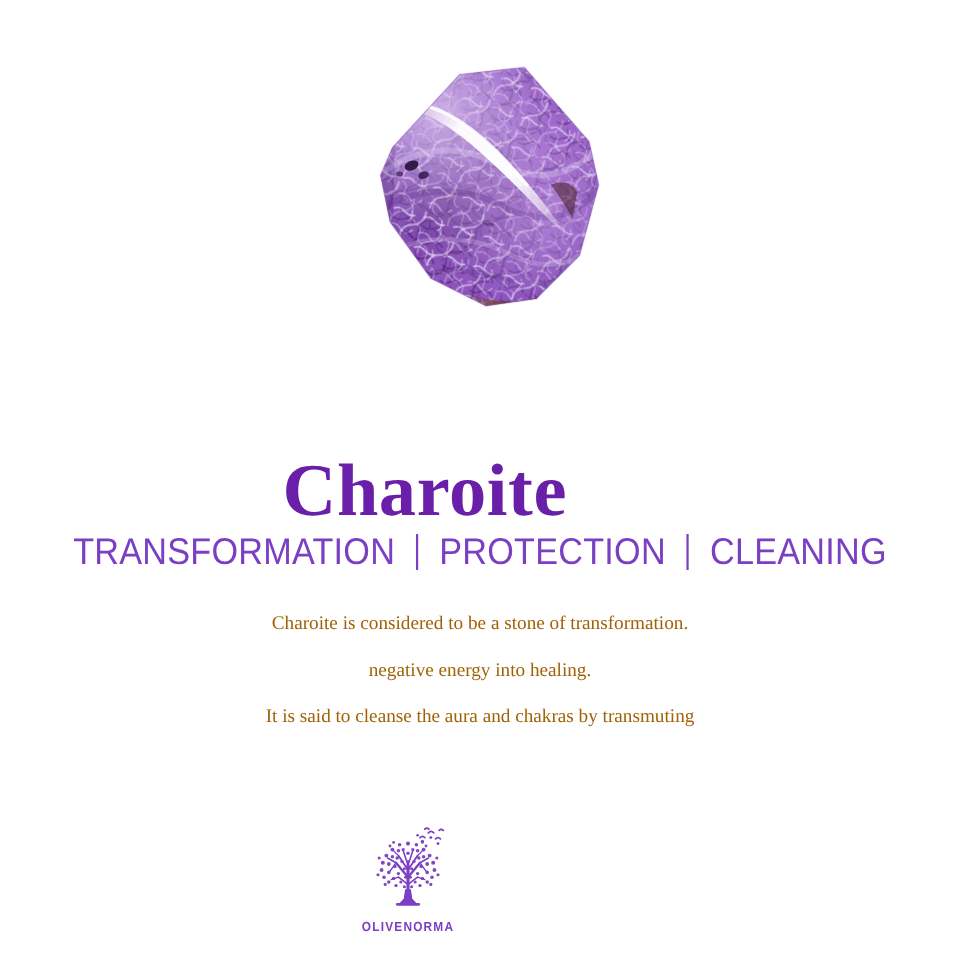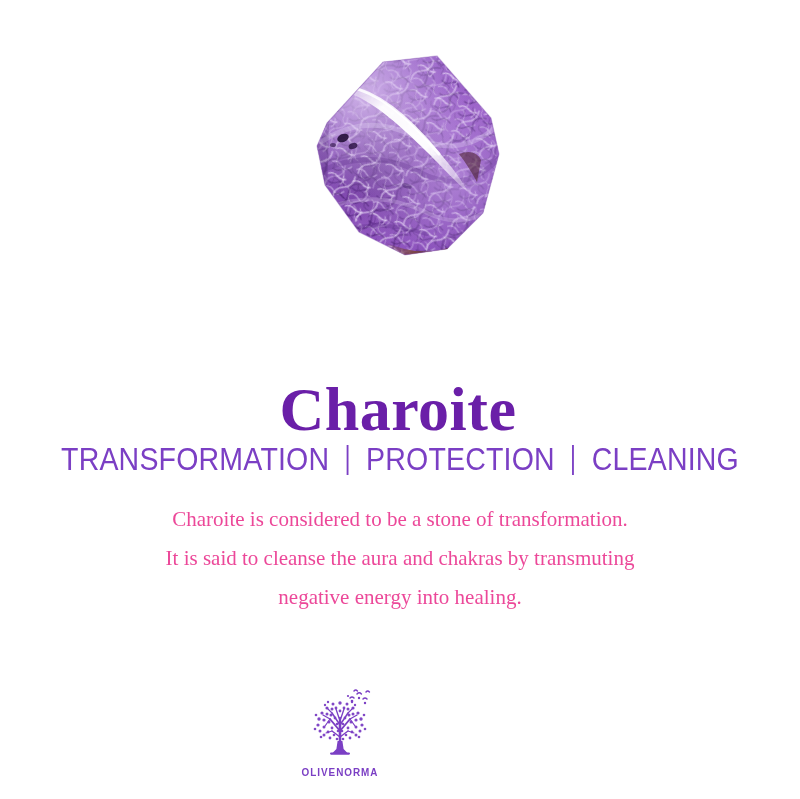--- a/index.html
+++ b/index.html
@@ -39,21 +39,20 @@
     top: 333px;
     width: 708px;
     text-align: center;
     font-family: "Liberation Serif", serif;
     font-weight: bold;
     font-size: 62px;
     line-height: 68px;
     letter-spacing: 0.5px;
     color: #6a1fa8;
     white-space: nowrap;
-    margin-left: 44px;
   }
 
   #keywords {
     position: absolute;
     left: 0;
     top: 441px;
     width: 800px;
     text-align: center;
     font-family: "Liberation Sans", sans-serif;
     font-weight: 400;
@@ -74,23 +73,23 @@
     margin: 0 19px;
   }
 
   #description {
     position: absolute;
     left: 0;
     top: 500px;
     width: 800px;
     text-align: center;
     font-family: "Liberation Serif", serif;
-    font-size: 21px;
+    font-size: 16px;
     line-height: 39px;
-    color: #ec4899;
+    color: #a16207;
   }
   #description .line { display: block; white-space: nowrap; }
 
   
   #logo {
     position: absolute;
     left: 0;
     top: 685px;
     width: 680px;
     text-align: center;
@@ -213,22 +212,22 @@
   </div>
 
   <h1 id="title">Charoite</h1>
 
   <div id="keywords">
     <span class="kw">TRANSFORMATION</span><span class="sep"></span><span class="kw">PROTECTION</span><span class="sep"></span><span class="kw">CLEANING</span>
   </div>
 
   <div id="description">
     <span class="line">Charoite is considered to be a stone of transformation.</span>
+    <span class="line">negative energy into healing.</span>
     <span class="line">It is said to cleanse the aura and chakras by transmuting</span>
-    <span class="line">negative energy into healing.</span>
   </div>
 
   <div id="logo">
     <span id="logo-mark">
       <svg viewBox="0 0 76 76" xmlns="http://www.w3.org/2000/svg">
         <g fill="#7b3fc4">
 
           <g opacity="0.95">
             <circle cx="38" cy="18" r="1.7"></circle>
               <circle cx="31" cy="19" r="1.5"></circle>

